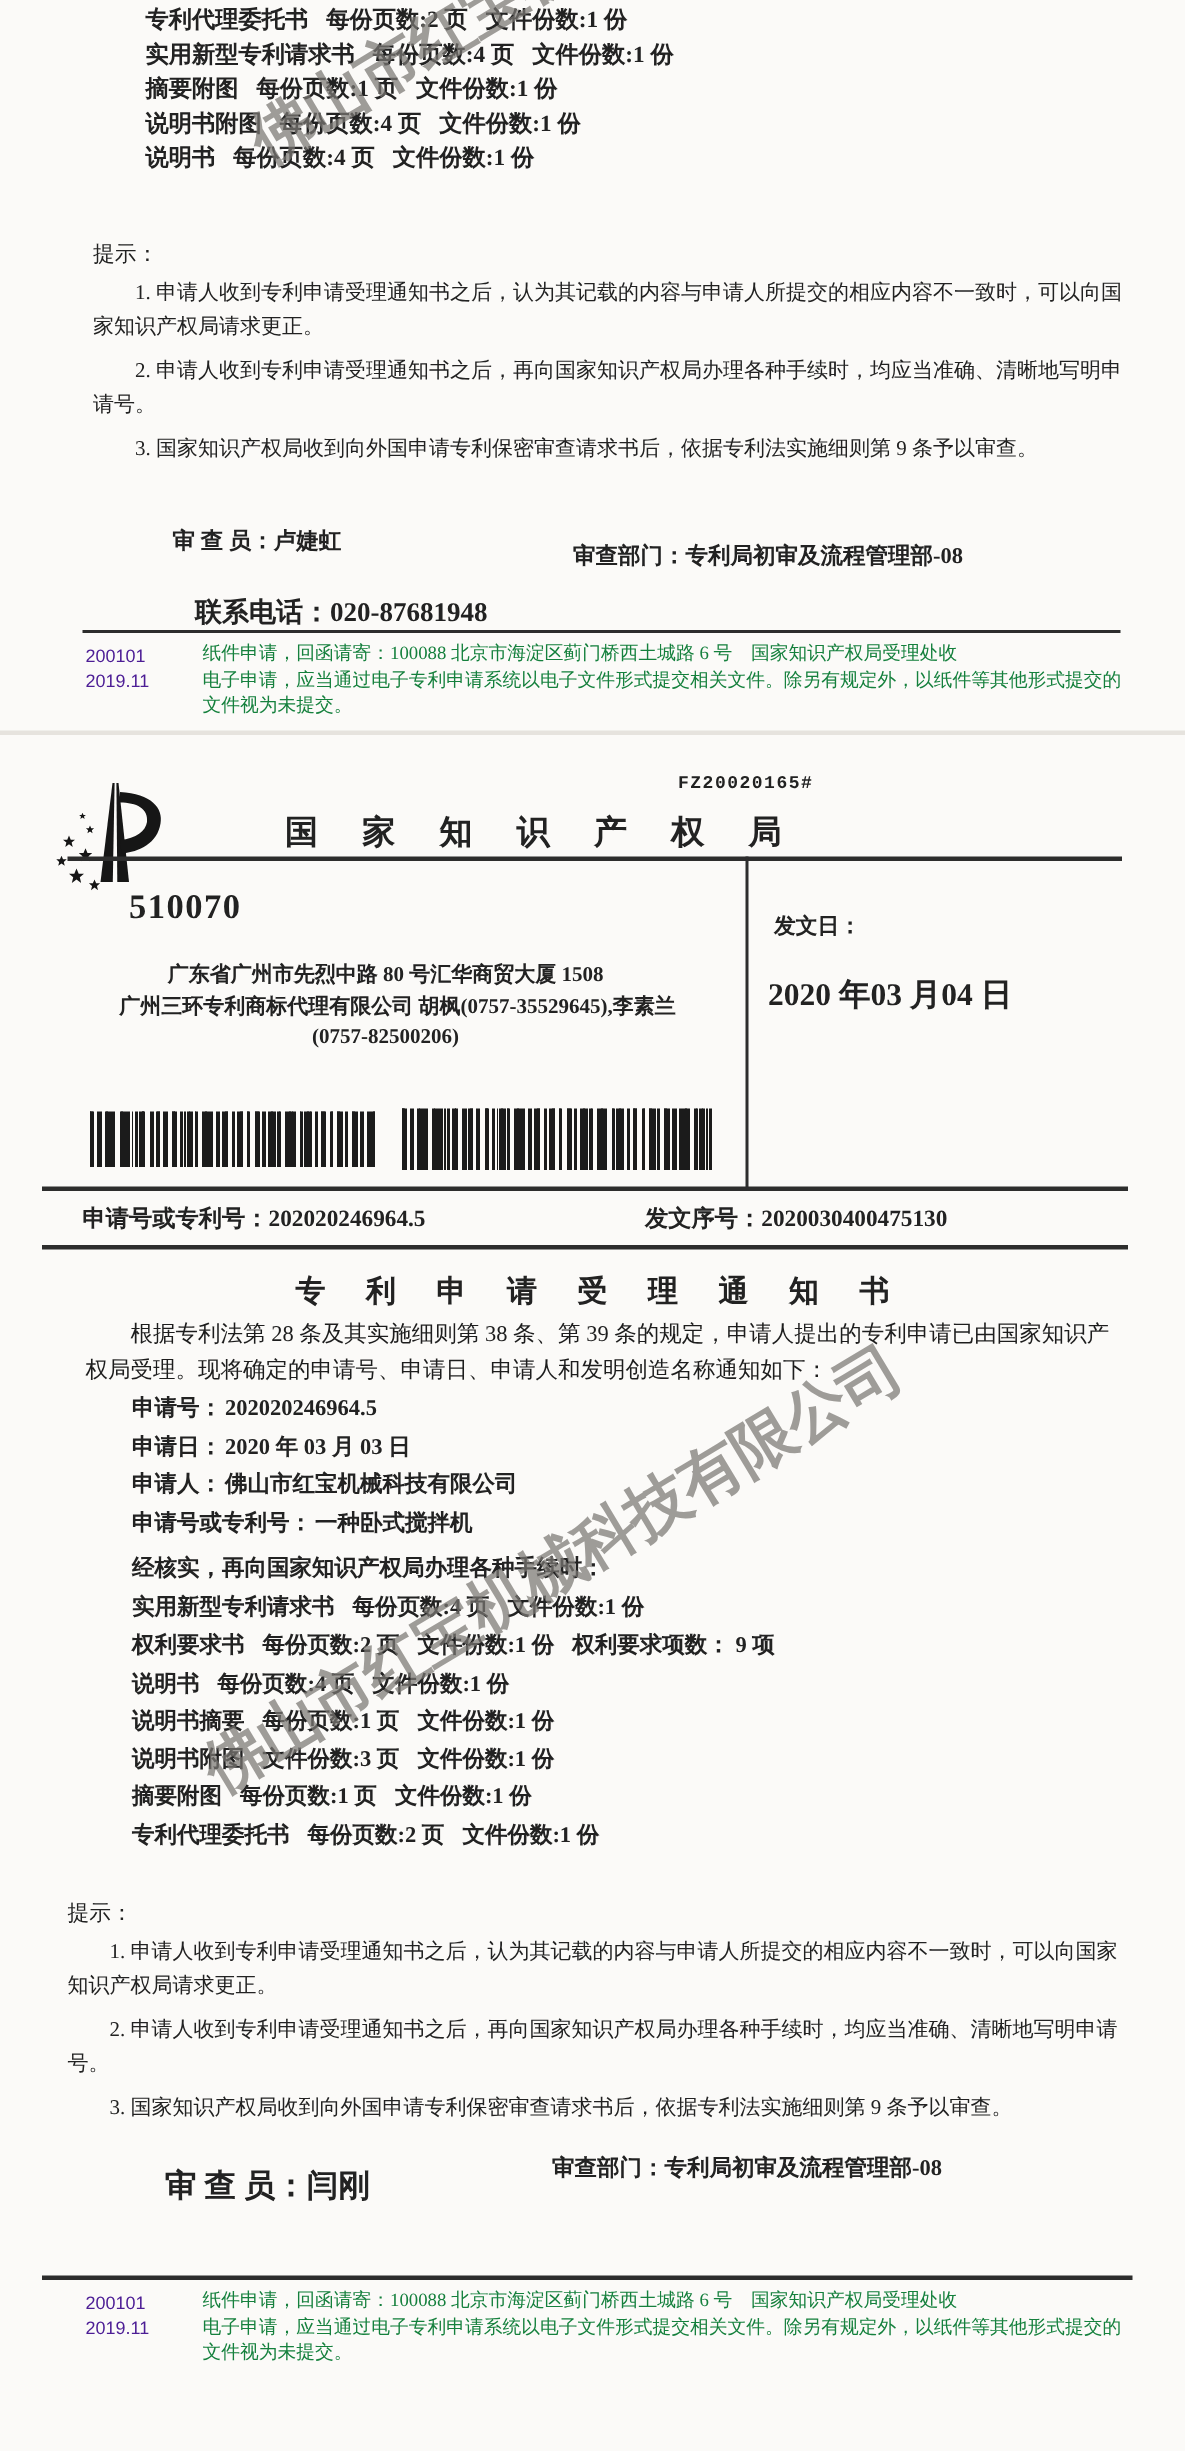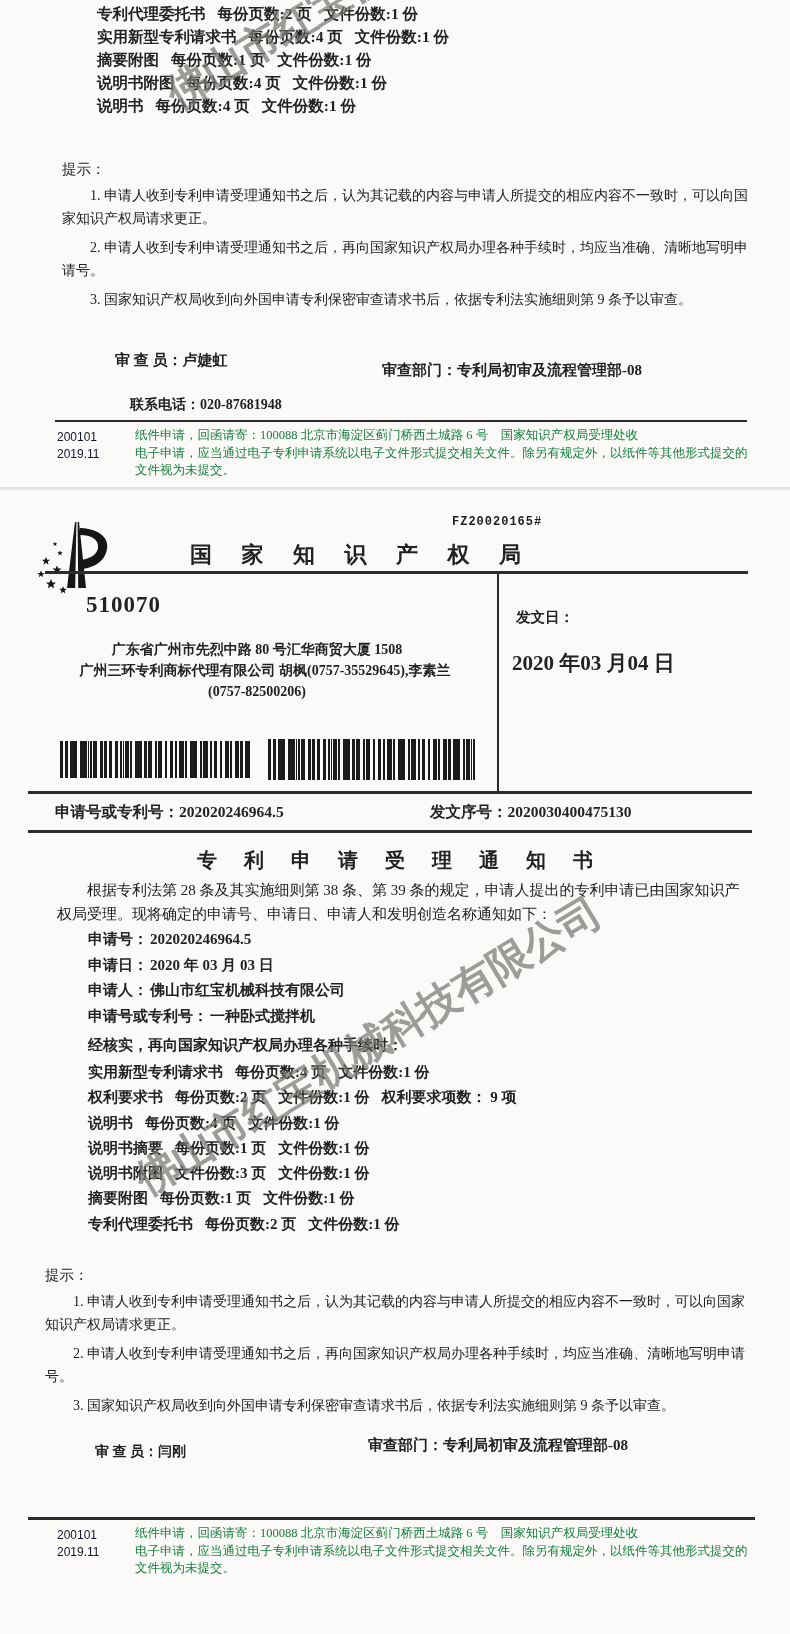--- a/index.html
+++ b/index.html
@@ -15,21 +15,21 @@
   .file-row span{margin-right:12px;}
   .file-row span:last-child{margin-right:0;}
 
   
   .tips-label{font-weight:400;font-size:14.5px;margin-top:48px;}
   .tips p{margin:0 0 6px 0;text-indent:2em;font-size:14px;line-height:23px;}
 
   .kv{white-space:nowrap;font-weight:600;}
 
   .footer-codes{position:absolute;font-family:"Liberation Sans",sans-serif;
-                font-size:12px;line-height:17px;color:#0f172a;}
+                font-size:12px;line-height:17px;color:#4c1d95;}
   .footer-text{position:absolute;font-size:12.5px;line-height:17.5px;font-weight:400;color:#15803d;}
 
   .office-title{position:absolute;font-size:22px;font-weight:700;letter-spacing:12px;white-space:nowrap;}
   .form-code{position:absolute;font-family:"Liberation Mono",monospace;font-size:12px;
              font-weight:700;letter-spacing:1px;}
   .postal{position:absolute;font-size:23px;font-weight:700;letter-spacing:1px;}
   .addr{position:absolute;text-align:center;font-size:14px;font-weight:600;white-space:nowrap;}
   .issue-label{position:absolute;font-size:14.5px;font-weight:700;}
   .issue-date{position:absolute;font-size:21px;font-weight:700;white-space:nowrap;}
 
@@ -85,21 +85,21 @@
     <p>2. 申请人收到专利申请受理通知书之后，再向国家知识产权局办理各种手续时，均应当准确、清晰地写明申请号。</p>
     <p>3. 国家知识产权局收到向外国申请专利保密审查请求书后，依据专利法实施细则第 9 条予以审查。</p>
   </div>
 
   <div class="abs kv" style="left:115px;top:351px;font-size:15px;">
     <span>审 查 员：</span><span>卢婕虹</span>
   </div>
   <div class="abs kv" style="left:382px;top:361px;font-size:15px;">
     <span>审查部门：</span><span>专利局初审及流程管理部-08</span>
   </div>
-  <div class="abs kv" style="left:130px;top:396px;font-size:14px;">
+  <div class="abs kv" style="left:130px;top:396px;font-size:18px;">
     <span>联系电话：</span><span>020-87681948</span>
   </div>
 
   <div class="hline" style="left:55px;top:420px;width:692px;"></div>
 
   <div class="footer-codes" style="left:57px;top:429px;">
     <div>200101</div>
     <div>2019.11</div>
   </div>
   <div class="footer-text" style="left:135px;top:427px;width:622px;">
@@ -196,21 +196,21 @@
 
   <div class="abs" style="left:45px;top:1266px;">
     <span class="tips-label">提示：</span>
   </div>
   <div class="tips abs" style="left:45px;top:1290px;width:708px;">
     <p>1. 申请人收到专利申请受理通知书之后，认为其记载的内容与申请人所提交的相应内容不一致时，可以向国家知识产权局请求更正。</p>
     <p>2. 申请人收到专利申请受理通知书之后，再向国家知识产权局办理各种手续时，均应当准确、清晰地写明申请号。</p>
     <p>3. 国家知识产权局收到向外国申请专利保密审查请求书后，依据专利法实施细则第 9 条予以审查。</p>
   </div>
 
-  <div class="abs kv" style="left:95px;top:1443px;font-size:14px;">
+  <div class="abs kv" style="left:110px;top:1443px;font-size:21px;">
     <span>审 查 员：</span><span>闫刚</span>
   </div>
   <div class="abs kv" style="left:368px;top:1436px;font-size:15px;">
     <span>审查部门：</span><span>专利局初审及流程管理部-08</span>
   </div>
 
   <div class="hline" style="left:28px;top:1517px;width:727px;height:3px;"></div>
 
   <div class="footer-codes" style="left:57px;top:1527px;">
     <div>200101</div>

